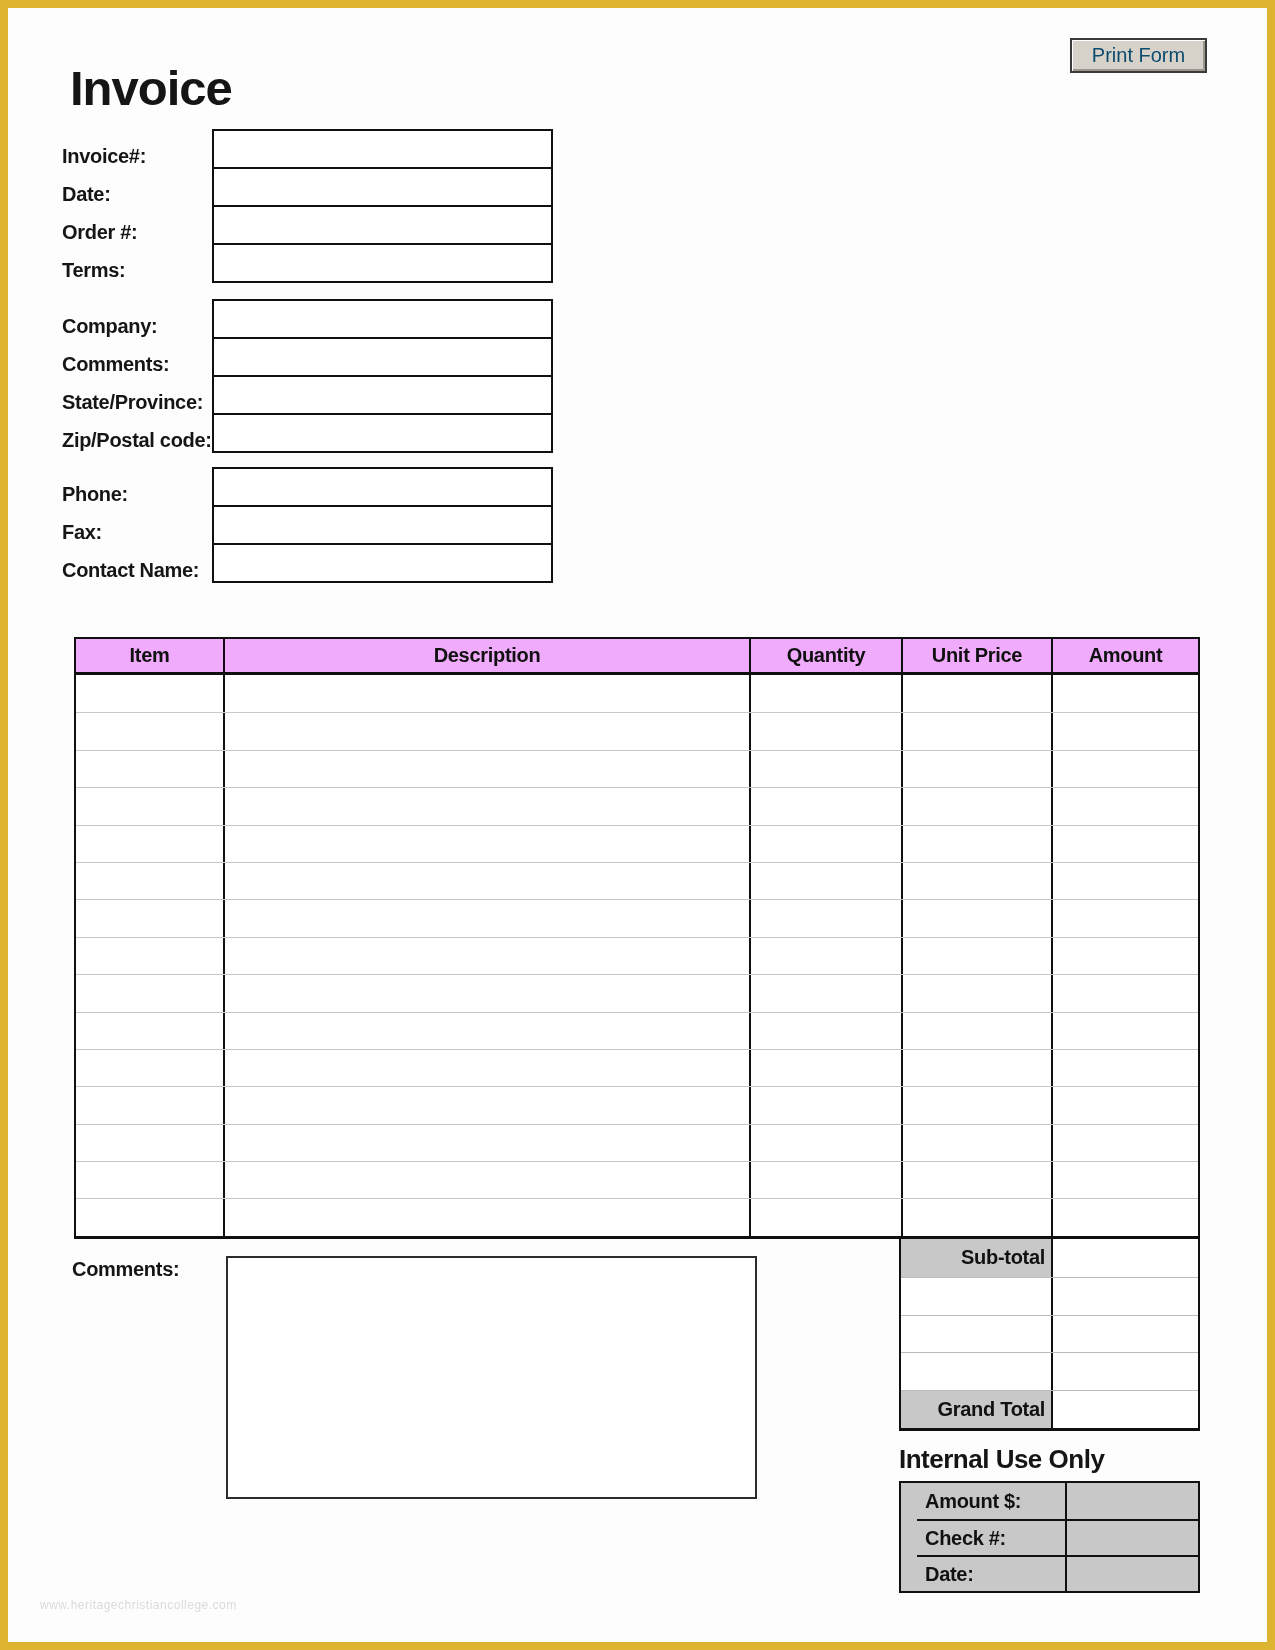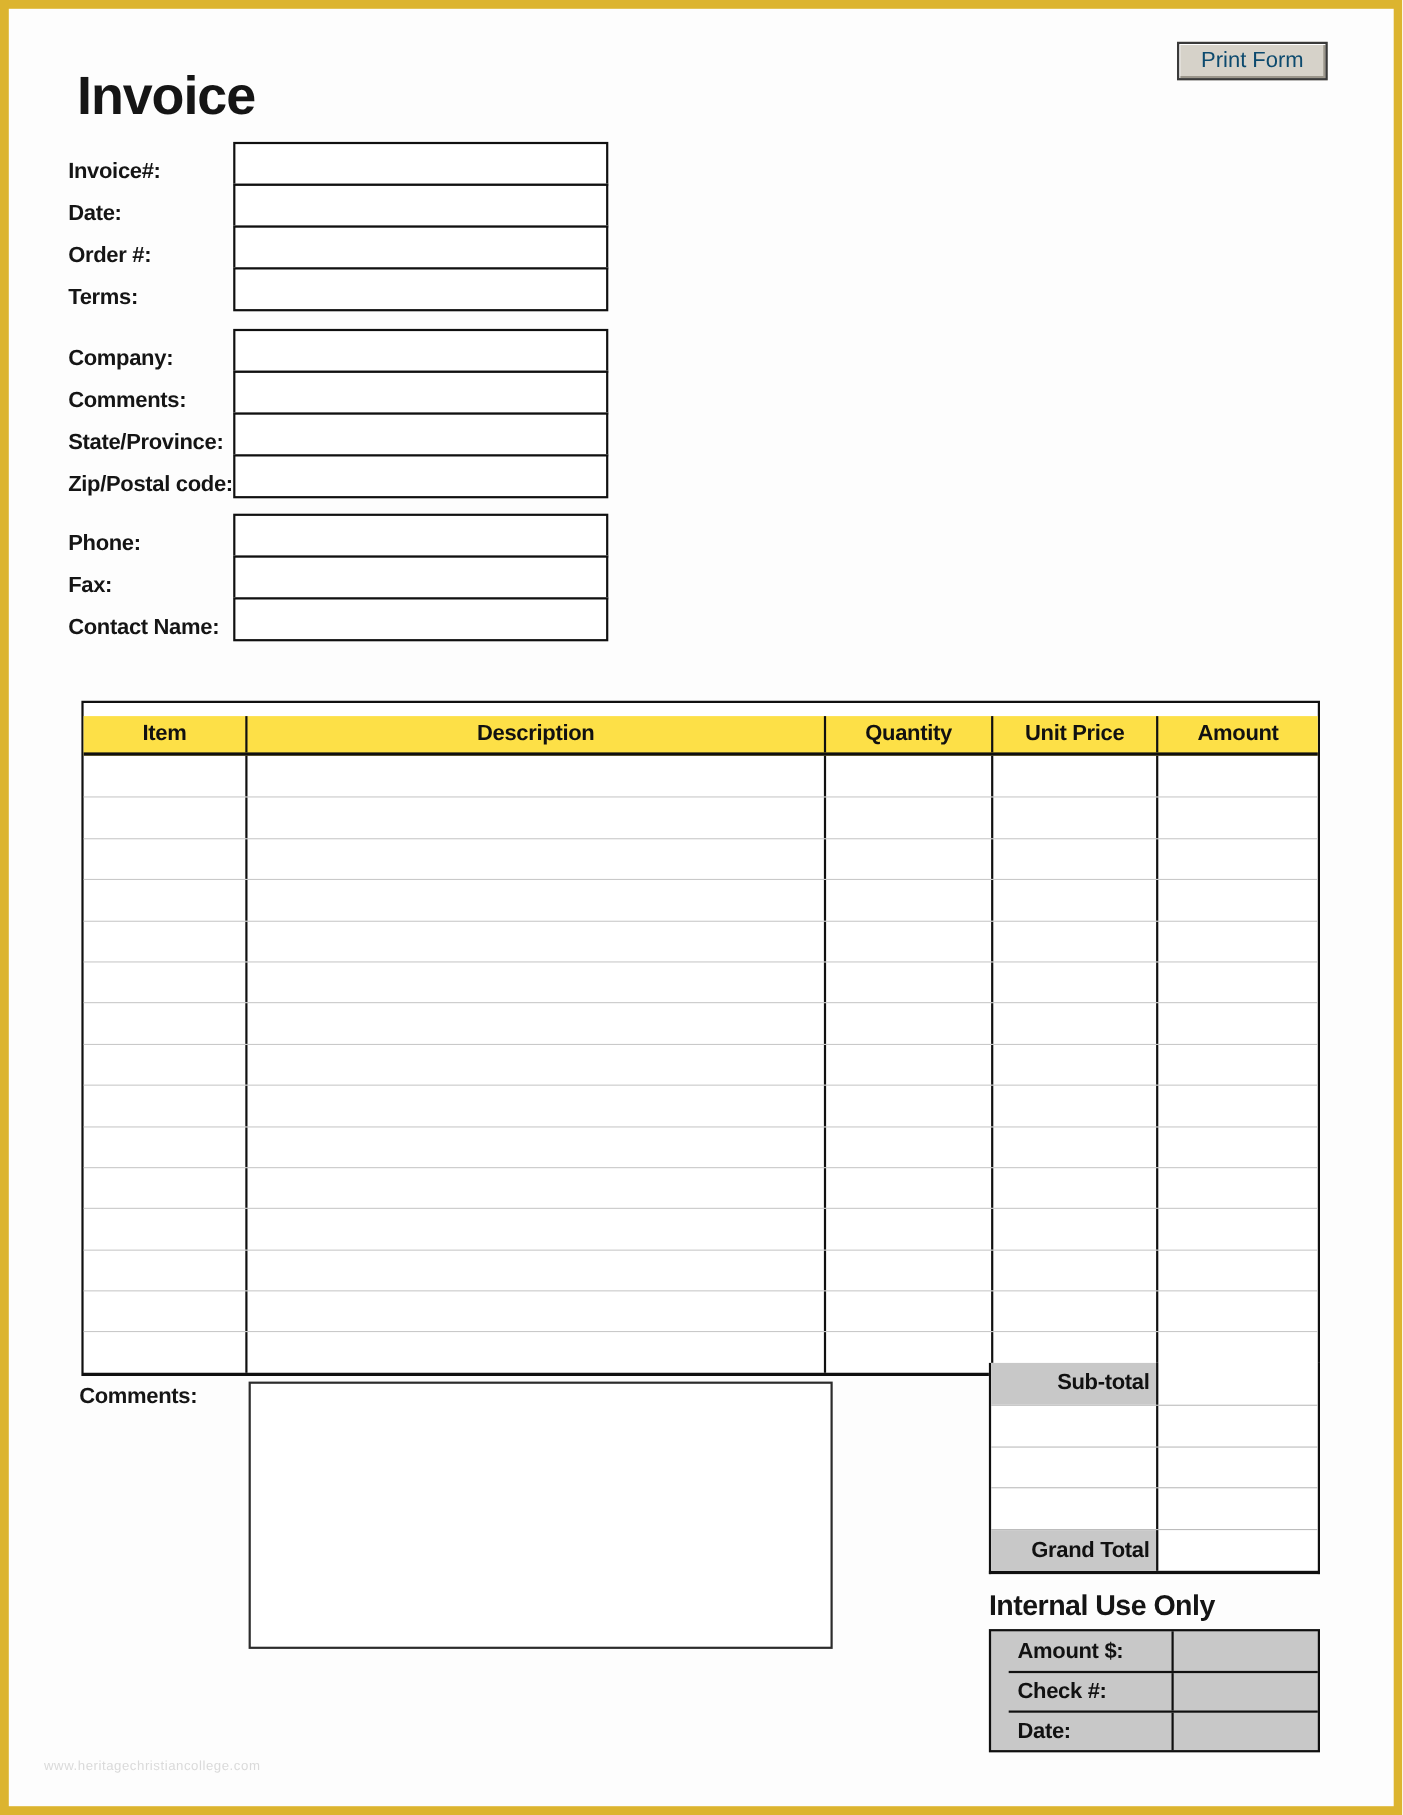--- a/index.html
+++ b/index.html
@@ -24,21 +24,21 @@
   .flabel {
     position:absolute; left:0; top:7px; height:100%; display:flex; align-items:center;
     font-weight:bold; font-size:20px; letter-spacing:-0.3px; white-space:nowrap; color:#151515;
   }
   .fbox { position:absolute; left:150px; right:0; top:-1px; bottom:-1px; border:2px solid #101010; background:#fff; }
 
   .items-table {
     position:absolute; left:74px; top:637px; width:1126px; box-sizing:border-box;
     border:2px solid #101010; border-bottom-width:3px; background:#fff;
   }
-  .thead { display:grid; grid-template-columns:147px 526px 152px 150px 1fr; background:#fde047; border-bottom:3px solid #101010;margin-top:12px; }
+  .thead { display:grid; grid-template-columns:147px 526px 152px 150px 1fr; background:#f0abfc; border-bottom:3px solid #101010; }
   .th { height:33px; display:flex; align-items:center; justify-content:center; font-weight:bold; font-size:20px; letter-spacing:-0.3px; border-left:2px solid #101010; box-sizing:border-box; }
   .th:first-child { border-left:none; }
   .trow { display:grid; grid-template-columns:147px 526px 152px 150px 1fr; height:37.4px; box-sizing:border-box; }
   .trow + .trow { border-top:1px solid #c9c9c9; }
   .td { border-left:2px solid #101010; box-sizing:border-box; }
   .td:first-child { border-left:none; }
 
   .totals {
     position:absolute; left:899px; top:1239px; width:301px; box-sizing:border-box;
     border-left:2px solid #101010; border-right:2px solid #101010; border-bottom:3px solid #101010; background:#fff;

